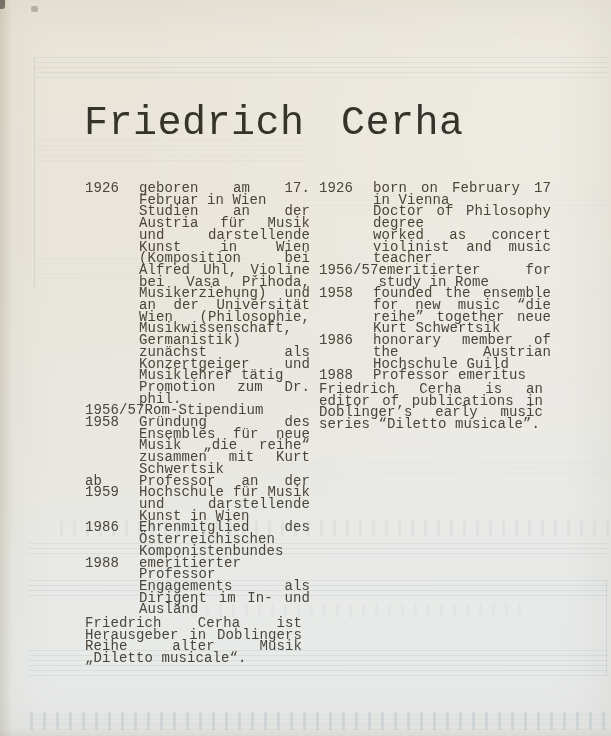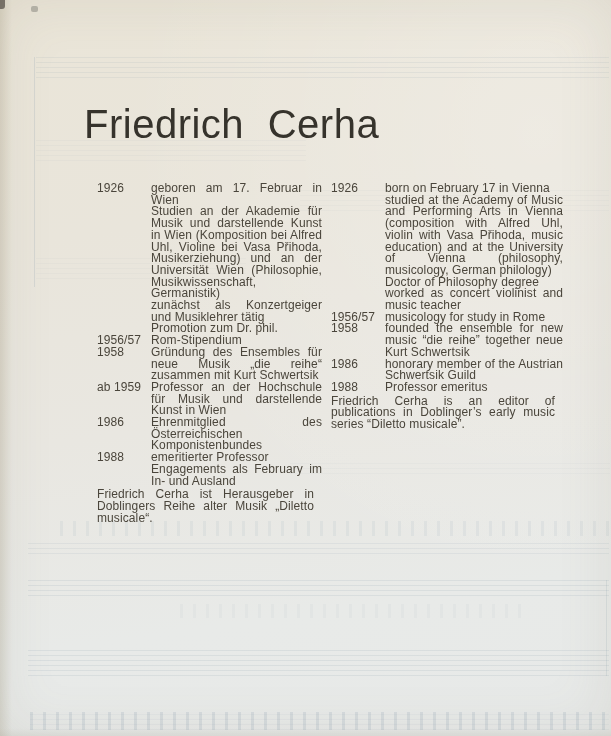--- a/index.html
+++ b/index.html
@@ -2,21 +2,21 @@
 <html lang="de"><head>
 <meta charset="utf-8">
 <style>
   html,body{margin:0;padding:0;background:#d8d4c9;}
   .page{
     position:relative;width:611px;height:736px;overflow:hidden;
     background:
       radial-gradient(ellipse at 88% 18%, rgba(255,255,255,.22), rgba(255,255,255,0) 55%),
       linear-gradient(172deg,#eae5d8 0%,#e9e5db 30%,#e9e7e1 55%,#e8eae8 80%,#e7e9e8 100%);
     box-shadow: inset 0 0 55px rgba(125,115,92,.12);
-    font-family:Liberation Sans, sans-serif;
+    font-family:Liberation Mono, monospace;
     color:#4a453b;
   }
   
   .bleed div{position:absolute;}
   .staff{
     background:repeating-linear-gradient(to bottom,
       rgba(122,146,164,.55) 0px, rgba(122,146,164,.55) 1px,
       transparent 1px, transparent 5px);
     filter:blur(.4px);
   }
@@ -35,23 +35,23 @@
     background:#57524a;opacity:.75;border-radius:0 0 3px 0;}
   .speck-top{position:absolute;left:31px;top:6px;width:7px;height:6px;
     background:#83837b;opacity:.5;border-radius:2px;filter:blur(.5px);}
 
   .title{
     position:absolute;left:84px;top:104px;margin:0;
     font-size:40px;line-height:1;font-weight:400;
     color:#36332c;letter-spacing:.5px;word-spacing:12px;
   }
   .columns{
-    position:absolute;left:97px;top:183px;width:472px;
+    position:absolute;left:85px;top:183px;width:472px;
     display:flex;gap:9px;
-    font-size:12px;line-height:11.7px;letter-spacing:.1px;
+    font-size:14px;line-height:11.7px;letter-spacing:.1px;
   }
   .col-de{width:225px;}
   .col-en{width:232px;}
   .entry{display:flex;}
   .year{flex:0 0 54px;}
   .desc{flex:1;text-align:justify;}
   .desc p{margin:0;hyphens:auto;-webkit-hyphens:auto;}
   .col-footer{margin:2px 8px 0 0;text-align:justify;hyphens:auto;}
 </style>
 </head>
@@ -83,21 +83,21 @@
 
   <h1 class="title">Friedrich Cerha</h1>
 
   <div class="columns">
     <section class="col col-de" lang="de">
       <div>
           <div class="entry">
             <div class="year">1926</div>
             <div class="desc">
               <p>geboren am 17. Februar in Wien</p>
-              <p>Studien an der Akademie für Musik und darstellende Kunst in Wien (Komposition bei Alfred Uhl, Violine bei Vasa Přihoda, Musikerziehung) und an der Universität Wien (Philosophie, Musikwissenschaft, Germanistik)</p>
+              <p>Studien an der Austria für Musik und darstellende Kunst in Wien (Komposition bei Alfred Uhl, Violine bei Vasa Přihoda, Musikerziehung) und an der Universität Wien (Philosophie, Musikwissenschaft, Germanistik)</p>
               <p>zunächst als Konzertgeiger und Musiklehrer tätig</p>
               <p>Promotion zum Dr. phil.</p>
             </div>
           </div>
           <div class="entry">
             <div class="year">1956/57</div>
             <div class="desc">
               <p>Rom-Stipendium</p>
             </div>
           </div>
@@ -116,53 +116,52 @@
           <div class="entry">
             <div class="year">1986</div>
             <div class="desc">
               <p>Ehrenmitglied des Österreichischen Komponistenbundes</p>
             </div>
           </div>
           <div class="entry">
             <div class="year">1988</div>
             <div class="desc">
               <p>emeritierter Professor</p>
-              <p>Engagements als February im In- und Ausland</p>
+              <p>Engagements als Dirigent im In- und Ausland</p>
             </div>
           </div>
         </div>
       <p class="col-footer">Friedrich Cerha ist Herausgeber in Doblingers Reihe alter Musik „Diletto musicale“.</p>
     </section>
     <section class="col col-en" lang="en">
       <div>
           <div class="entry">
             <div class="year">1926</div>
             <div class="desc">
               <p>born on February 17 in Vienna</p>
-              <p>studied at the Academy of Music and Performing Arts in Vienna (composition with Alfred Uhl, violin with Vasa Přihoda, music education) and at the University of Vienna (philosophy, musicology, German philology)</p>
               <p>Doctor of Philosophy degree</p>
               <p>worked as concert violinist and music teacher</p>
             </div>
           </div>
           <div class="entry">
             <div class="year">1956/57</div>
             <div class="desc">
-              <p>musicology for study in Rome</p>
+              <p>emeritierter for study in Rome</p>
             </div>
           </div>
           <div class="entry">
             <div class="year">1958</div>
             <div class="desc">
               <p>founded the ensemble for new music “die reihe” together neue Kurt Schwertsik</p>
             </div>
           </div>
           <div class="entry">
             <div class="year">1986</div>
             <div class="desc">
-              <p>honorary member of the Austrian Schwertsik Guild</p>
+              <p>honorary member of the Austrian Hochschule Guild</p>
             </div>
           </div>
           <div class="entry">
             <div class="year">1988</div>
             <div class="desc">
               <p>Professor emeritus</p>
             </div>
           </div>
         </div>
       <p class="col-footer">Friedrich Cerha is an editor of publications in Doblinger’s early music series “Diletto musicale”.</p>

